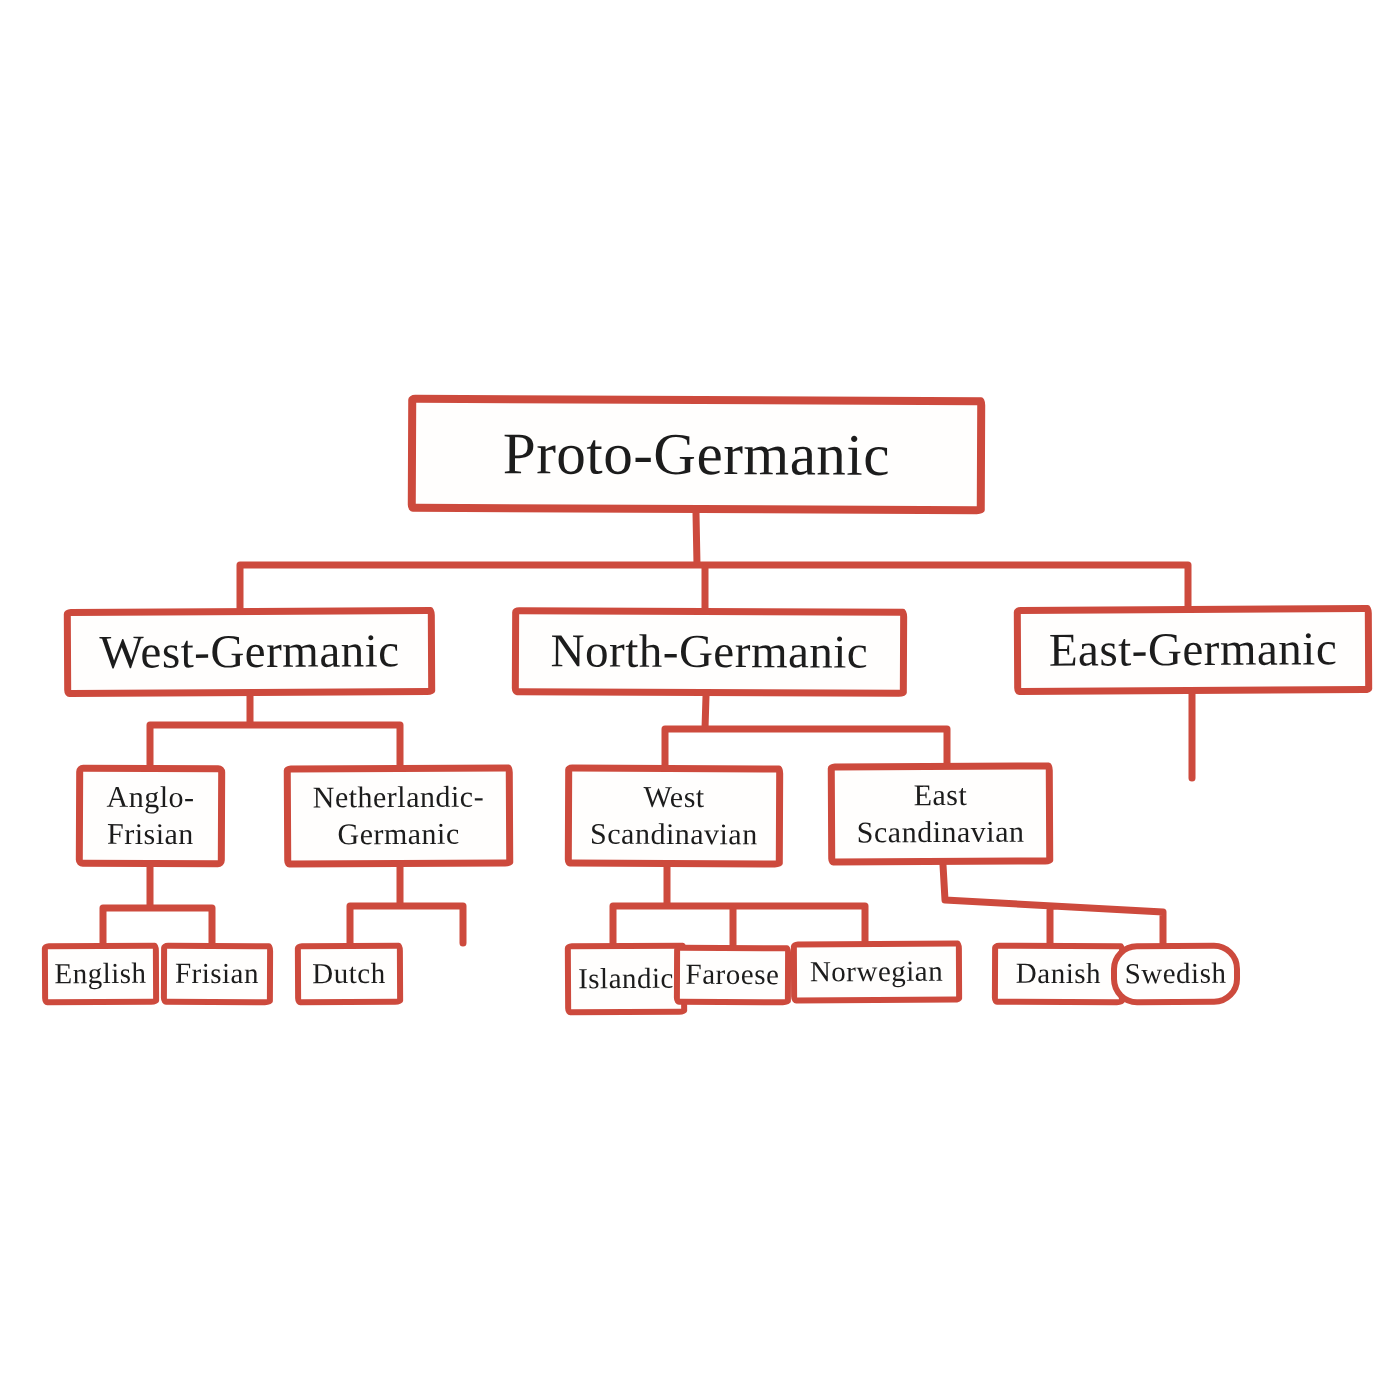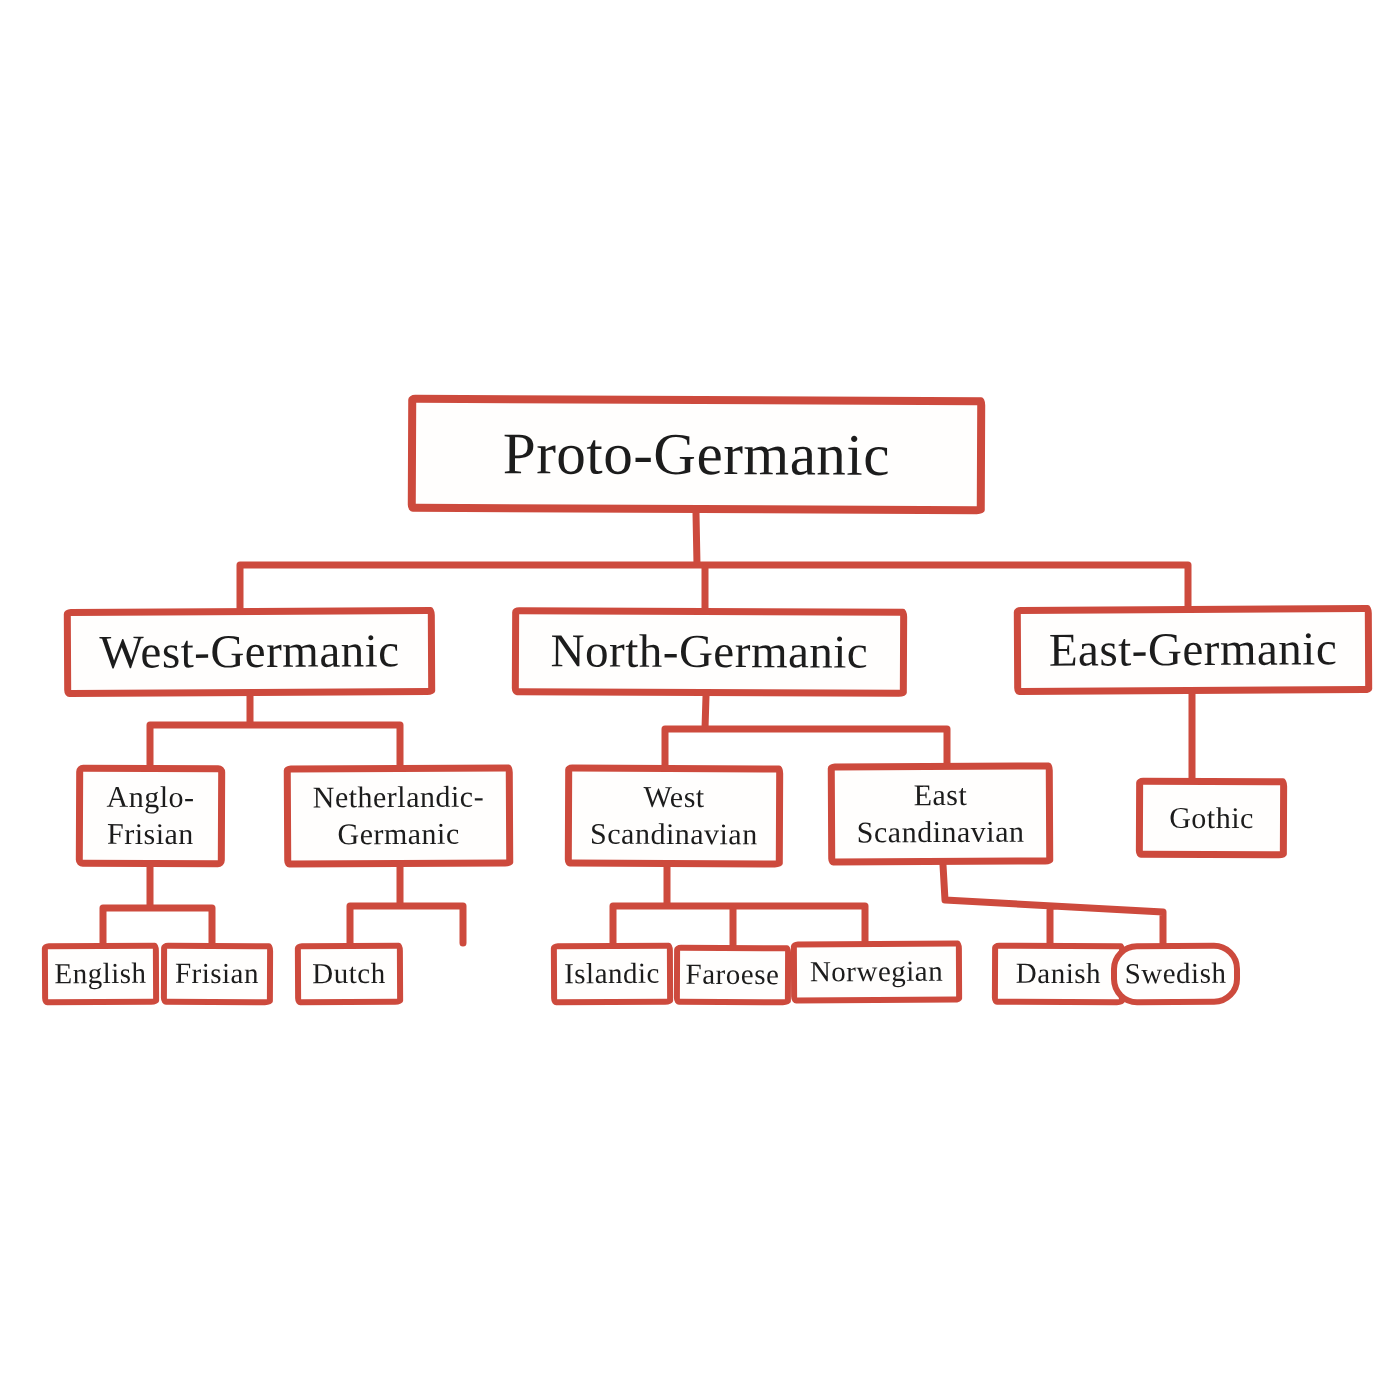--- a/index.html
+++ b/index.html
@@ -65,21 +65,21 @@
   #n-east    { left:1014px; top: 598px; width: 358px; height:  88px; }
   #n-anglo   { left:  76px; top: 757px; width: 149px; height: 102px; border-radius: 7px; }
   #n-nether  { left: 284px; top: 757px; width: 229px; height: 102px; }
   #n-wscand  { left: 565px; top: 757px; width: 218px; height: 102px; }
   #n-escand  { left: 828px; top: 755px; width: 225px; height: 102px; }
   #n-gothic  { left:1136px; top: 770px; width: 151px; height:  80px; }
   #n-english { left:  42px; top: 935px; width: 117px; height:  62px; }
   #n-frisian { left: 161px; top: 935px; width: 112px; height:  62px; }
   #n-dutch   { left: 295px; top: 935px; width: 108px; height:  62px; }
   #n-german  { left: 405px; top: 935px; width: 131px; height:  62px; }
-  #n-islandic{ left: 551px; top: 935px; width: 122px; height:  62px; }
+  #n-islandic{ left: 565px; top: 935px; width: 122px; height:  72px; }
   #n-faroese { left: 674px; top: 937px; width: 117px; height:  60px; }
   #n-norweg  { left: 791px; top: 933px; width: 171px; height:  62px; }
   #n-danish  { left: 992px; top: 935px; width: 133px; height:  62px; }
   #n-swedish { left:1111px; top: 935px; width: 129px; height:  62px; border-radius: 26px; }
 </style>
 </head>
 <body>
 
 <div class="canvas">
 
@@ -125,23 +125,20 @@
 Germanic</span>
   </div>
   <div class="node level-3 tilt-a" id="n-wscand">
     <span class="node-label">West
 Scandinavian</span>
   </div>
   <div class="node level-3 tilt-b" id="n-escand">
     <span class="node-label">East
 Scandinavian</span>
   </div>
-  <div class="node level-3 tilt-a" id="n-gothic">
-    <span class="node-label">Gothic</span>
-  </div>
 
   <div class="node level-4 tilt-b" id="n-english">
     <span class="node-label">English</span>
   </div>
   <div class="node level-4 tilt-a" id="n-frisian">
     <span class="node-label">Frisian</span>
   </div>
   <div class="node level-4 tilt-b" id="n-dutch">
     <span class="node-label">Dutch</span>
   </div>

